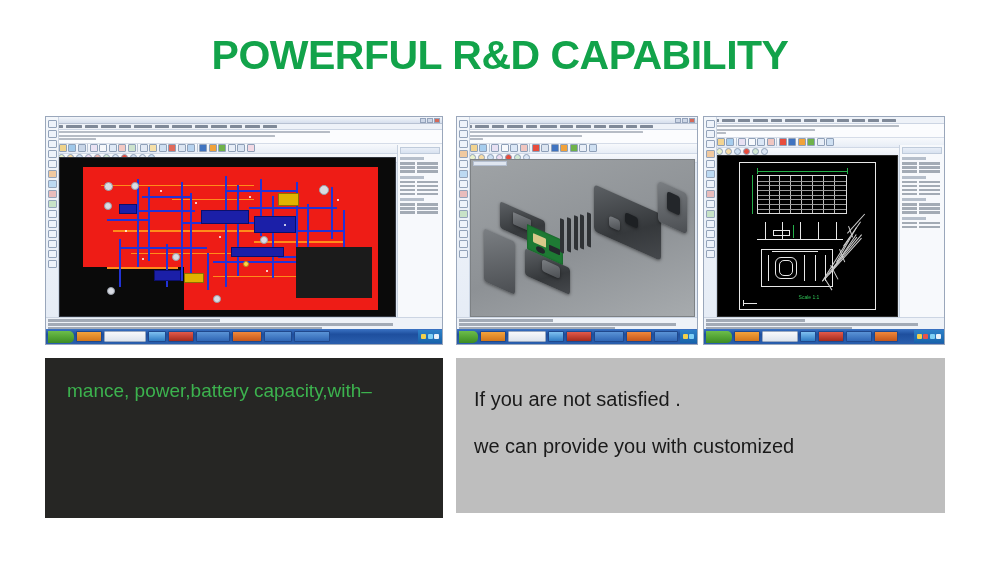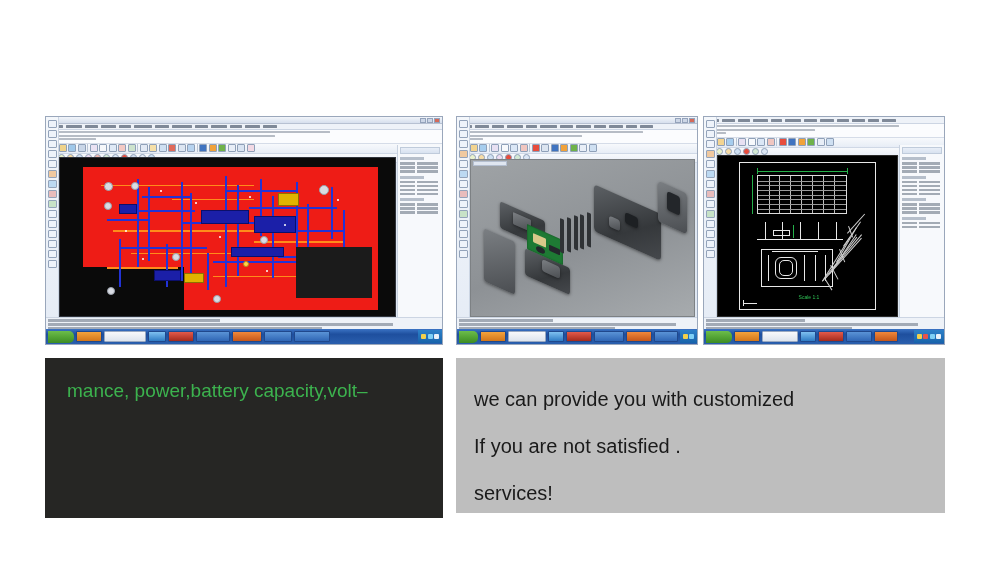--- a/index.html
+++ b/index.html
@@ -146,20 +146,21 @@
     position:absolute; left:418px; top:505px; font-size:47px; color:#f2f2f2;
     font-family:"Liberation Sans", sans-serif; white-space:nowrap;
     text-shadow:0 1px 0 rgba(0,0,0,.05); letter-spacing:0px;
   }
 </style>
 </head>
 <body>
 
 <div class="page">
 
+  <div class="title">POWERFUL R&amp;D CAPABILITY</div>
 
   <div class="shot" id="shot-pcb">
     <div class="titlebar">
       <div class="tb-text"></div>
       <div class="tb-btns">
         <i></i>
         <i></i>
         <i class="cl"></i>
       </div>
     </div>
@@ -705,23 +706,22 @@
       <div class="tray">
         <i style="background:#f2d14b"></i>
         <i style="background:#e8524a"></i>
         <i style="background:#7fd0f5"></i>
         <i style="background:#e8f0f8"></i>
       </div>
     </div>
   </div>
 
   <div class="panel-dark">
-    <div class="ln">mance, power,battery capacity,volt–</div>
+    <div class="ln">mance, power,battery capacity,with–</div>
   </div>
 
   <div class="panel-gray">
+    <div class="ln">If you are not satisfied .</div>
     <div class="ln">we can provide you with customized</div>
-    <div class="ln">If you are not satisfied .</div>
-    <div class="ln">services!</div>
   </div>
 
 
 </div>
 
 </body></html>

